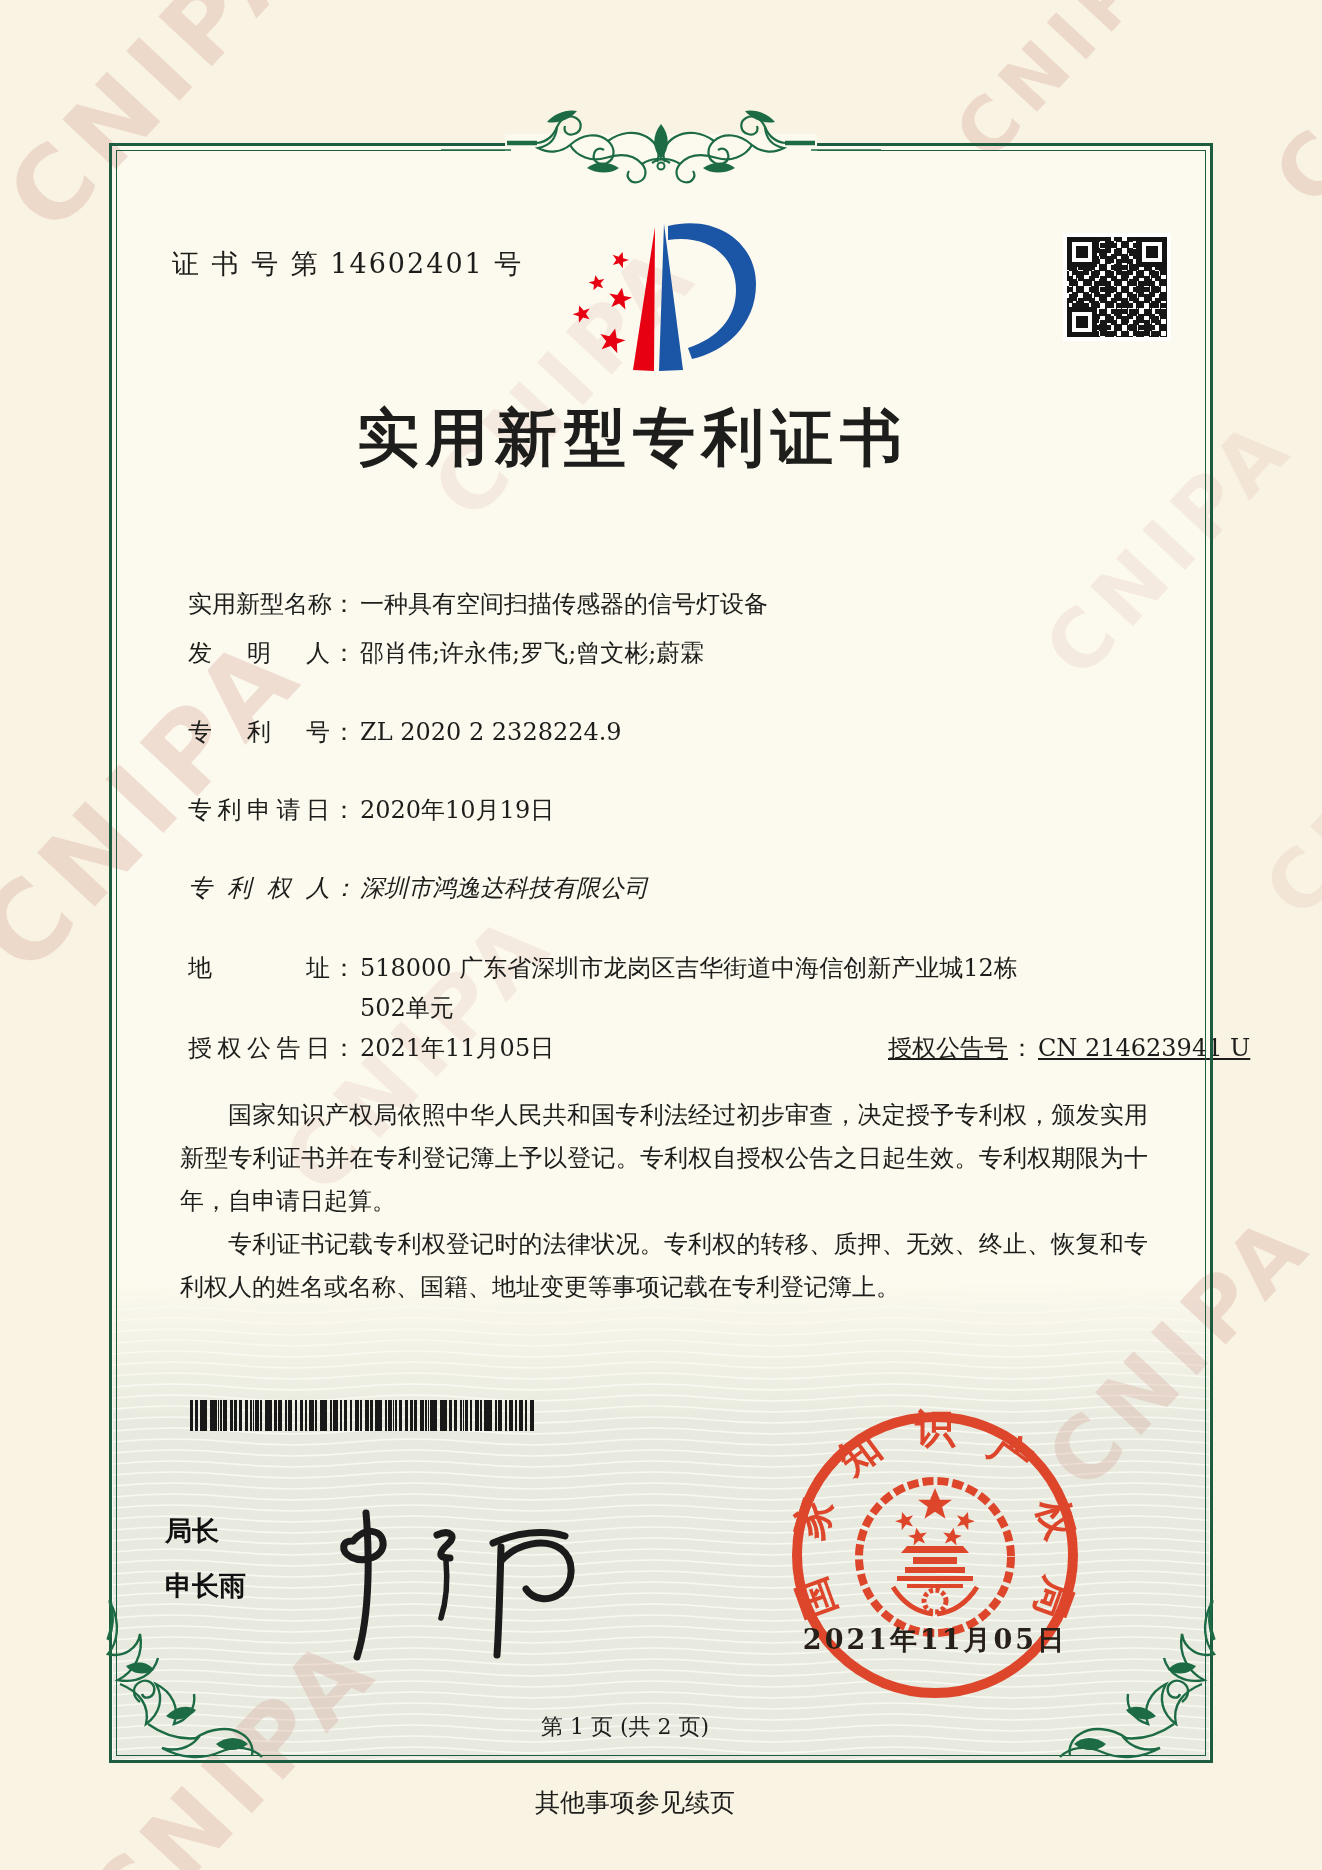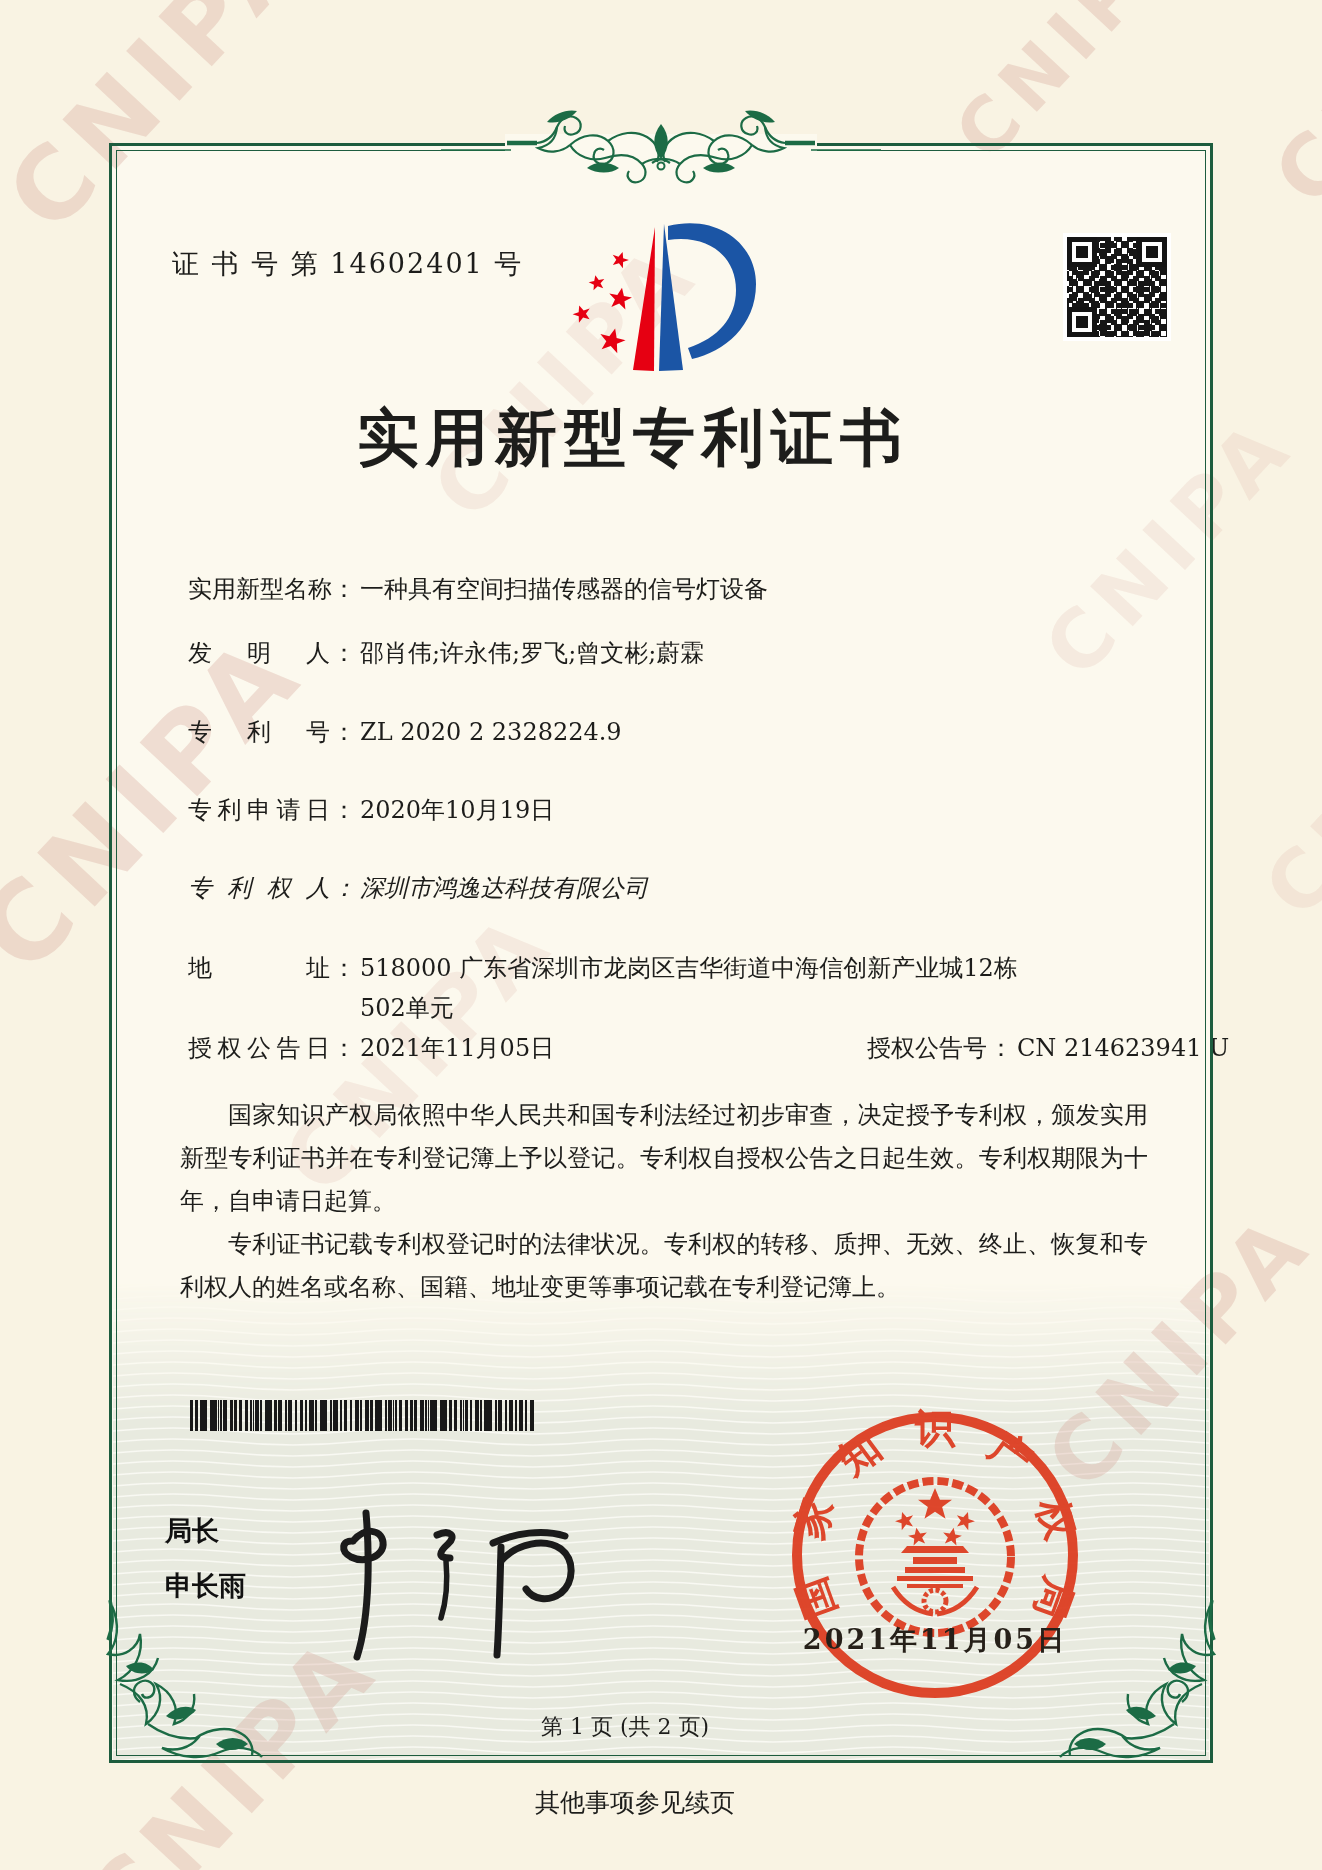--- a/index.html
+++ b/index.html
@@ -33,21 +33,21 @@
   .qr-f.tl{left:0;top:0}.qr-f.tr{right:0;top:0}.qr-f.bl{left:0;bottom:0}
   
   .title{position:absolute;left:0;top:396px;width:1266px;text-align:center;font-size:62px;
         font-weight:bold;letter-spacing:7px;z-index:3;}
   
   .f-row{position:absolute;left:188px;font-size:24px;line-height:40px;z-index:3;white-space:nowrap;}
   .f-label{display:inline-block;width:142px;text-align:justify;text-align-last:justify;vertical-align:top;}
   .f-colon{display:inline-block;margin:0 4px 0 2px;vertical-align:top;}
   .f-value{display:inline-block;vertical-align:top;}
   .f-value.wrap{white-space:normal;width:700px;}
-  .grant-right{position:absolute;left:679px;top:0;white-space:nowrap;}
+  .grant-right{position:absolute;left:700px;top:0;white-space:nowrap;text-decoration:underline;}
   
   .paras{position:absolute;left:180px;top:1094px;width:968px;font-size:24px;line-height:43px;
         text-align:justify;z-index:3;}
   .paras p{margin:0;text-indent:2em;}
   
   .barcode{position:absolute;left:190px;top:1400px;width:344px;height:31px;z-index:3;
      background:
        repeating-linear-gradient(90deg,#181818 0 2px,transparent 2px 5px),
        repeating-linear-gradient(90deg,#181818 0 3px,transparent 3px 11px),
        repeating-linear-gradient(90deg,#181818 0 1px,transparent 1px 7px);}
@@ -120,21 +120,21 @@
   <div class="qr">
     <div class="qr-in">
       <div class="qr-f tl"></div>
       <div class="qr-f tr"></div>
       <div class="qr-f bl"></div>
     </div>
   </div>
 
   <div class="title">实用新型专利证书</div>
 
-  <div class="f-row" style="top:569px;">
+  <div class="f-row" style="top:584px;">
     <span class="f-label">实用新型名称</span><span class="f-colon">：</span><span class="f-value">一种具有空间扫描传感器的信号灯设备</span>
   </div>
   <div class="f-row" style="top:633px;">
     <span class="f-label">发明人</span><span class="f-colon">：</span><span class="f-value">邵肖伟;许永伟;罗飞;曾文彬;蔚霖</span>
   </div>
   <div class="f-row" style="top:712px;">
     <span class="f-label">专利号</span><span class="f-colon">：</span><span class="f-value">ZL 2020 2 2328224.9</span>
   </div>
   <div class="f-row" style="top:790px;">
     <span class="f-label">专利申请日</span><span class="f-colon">：</span><span class="f-value">2020年10月19日</span>

